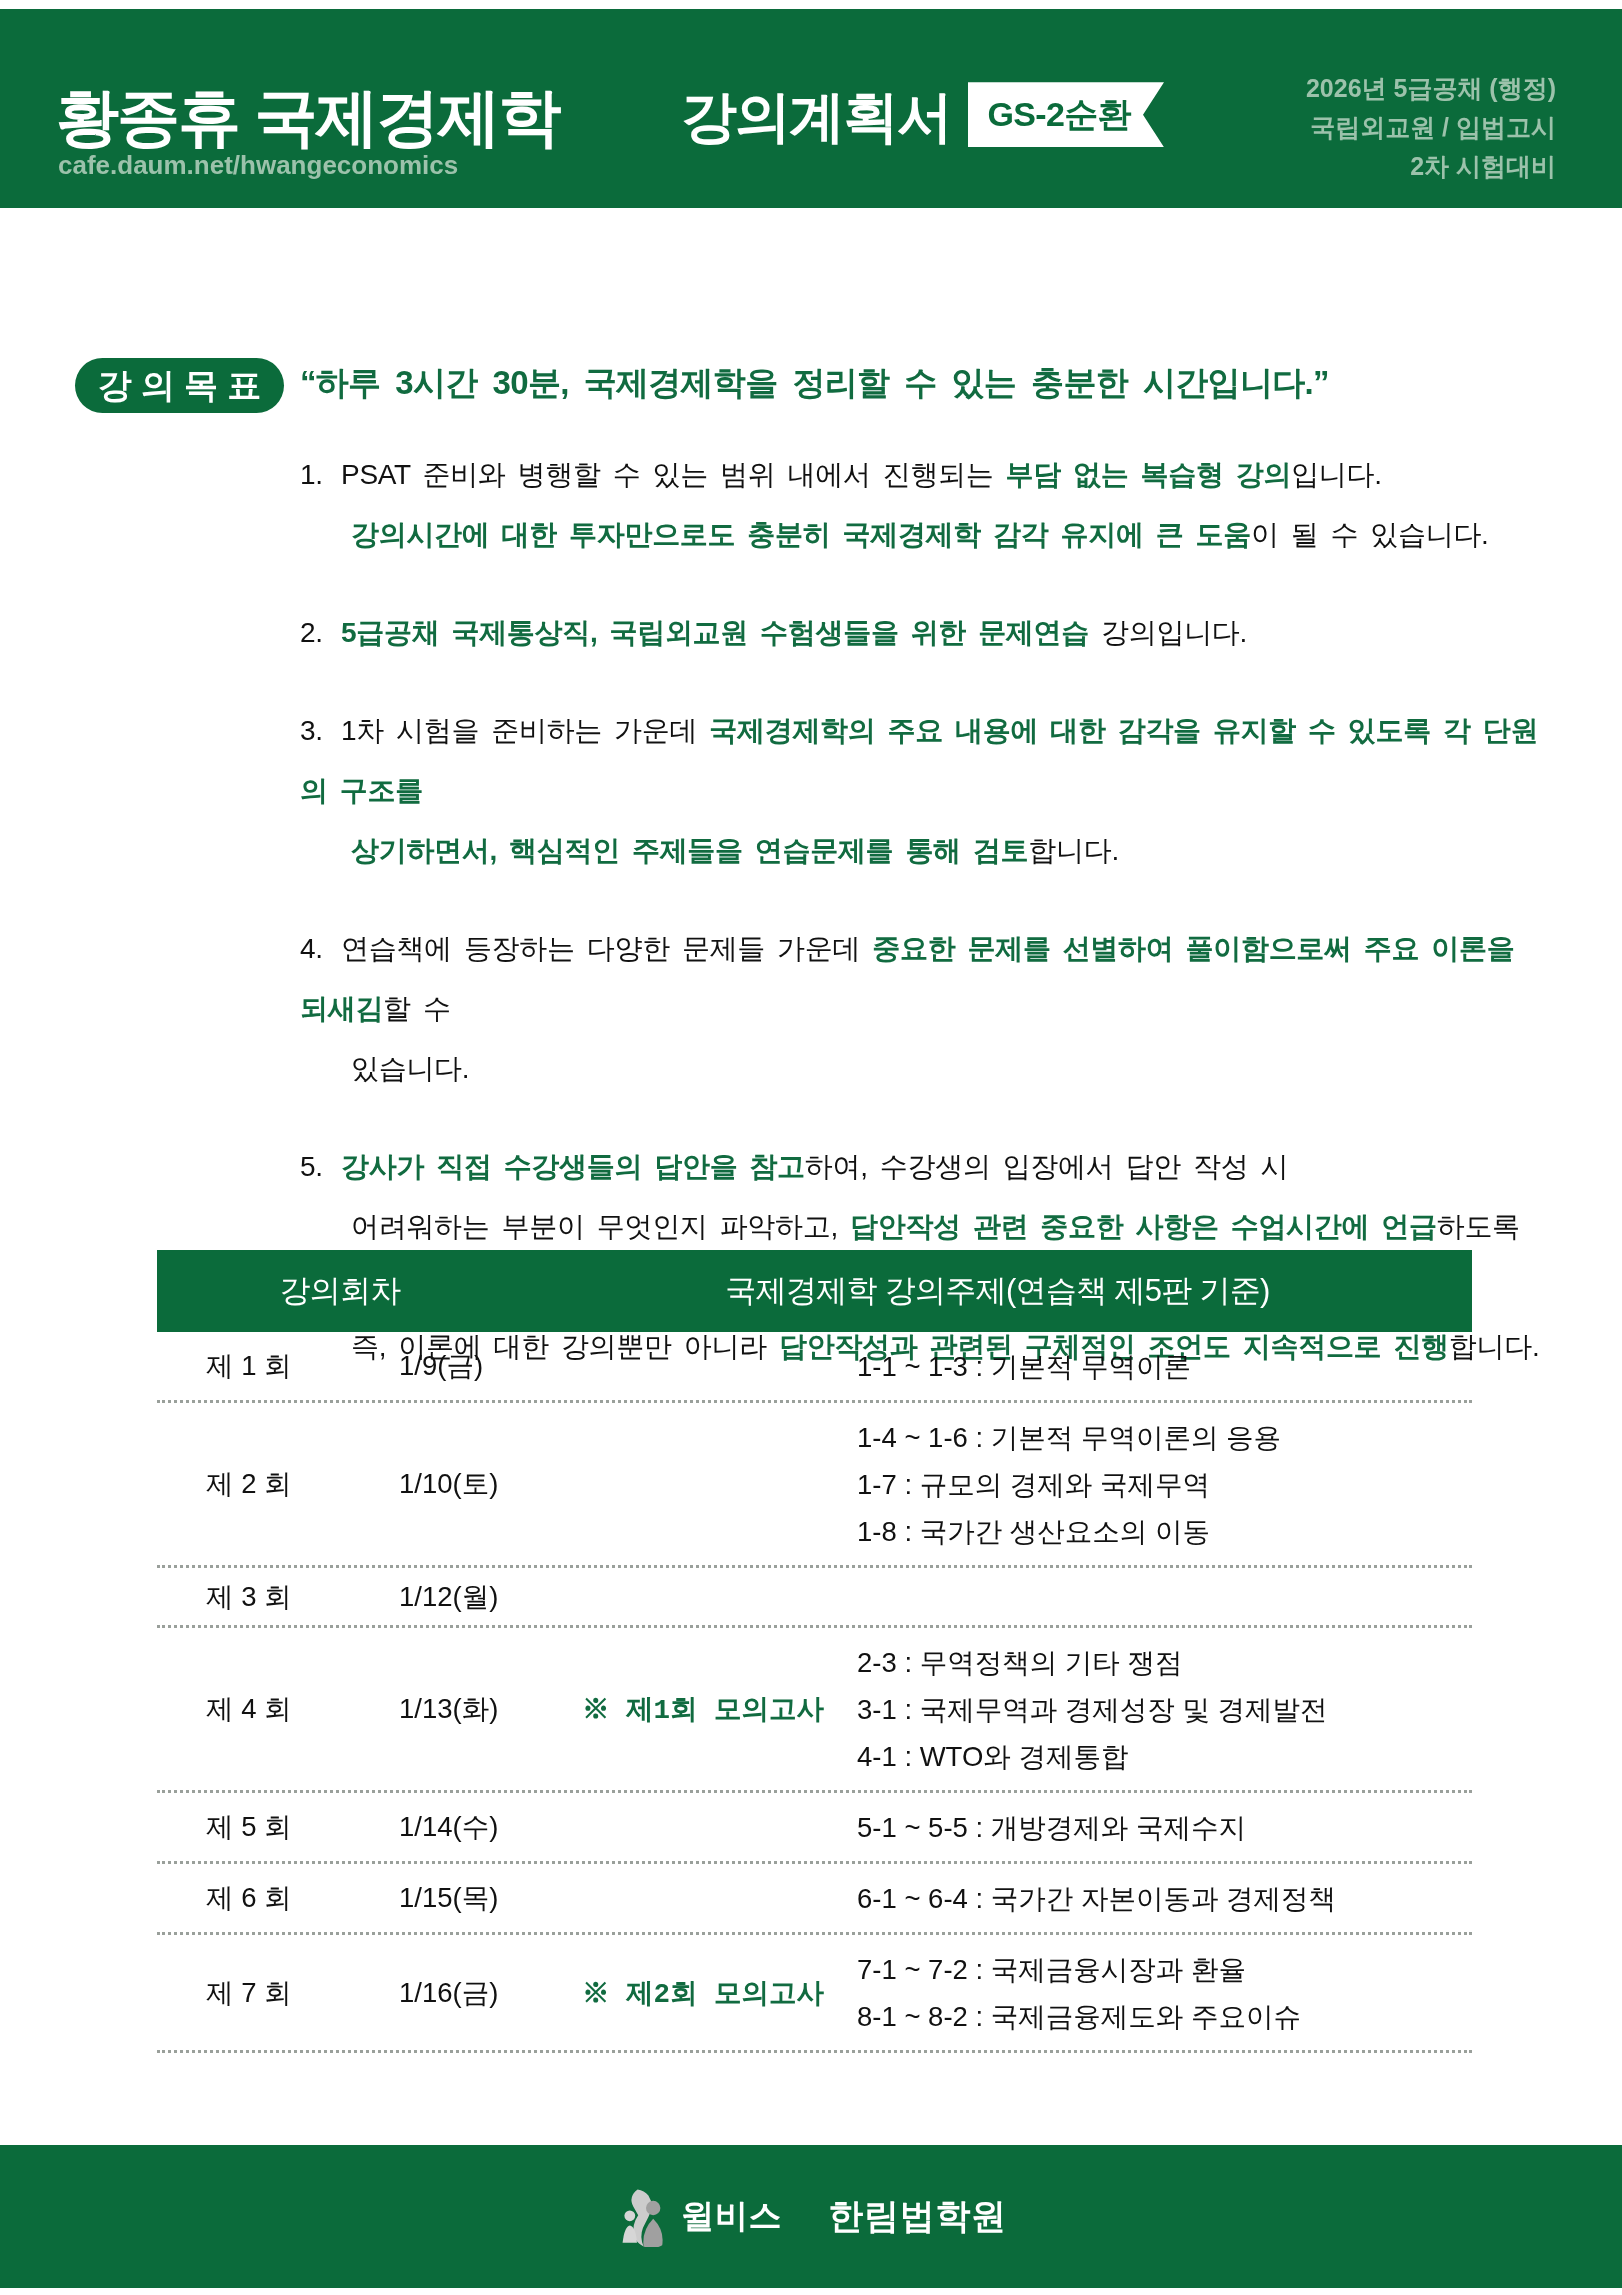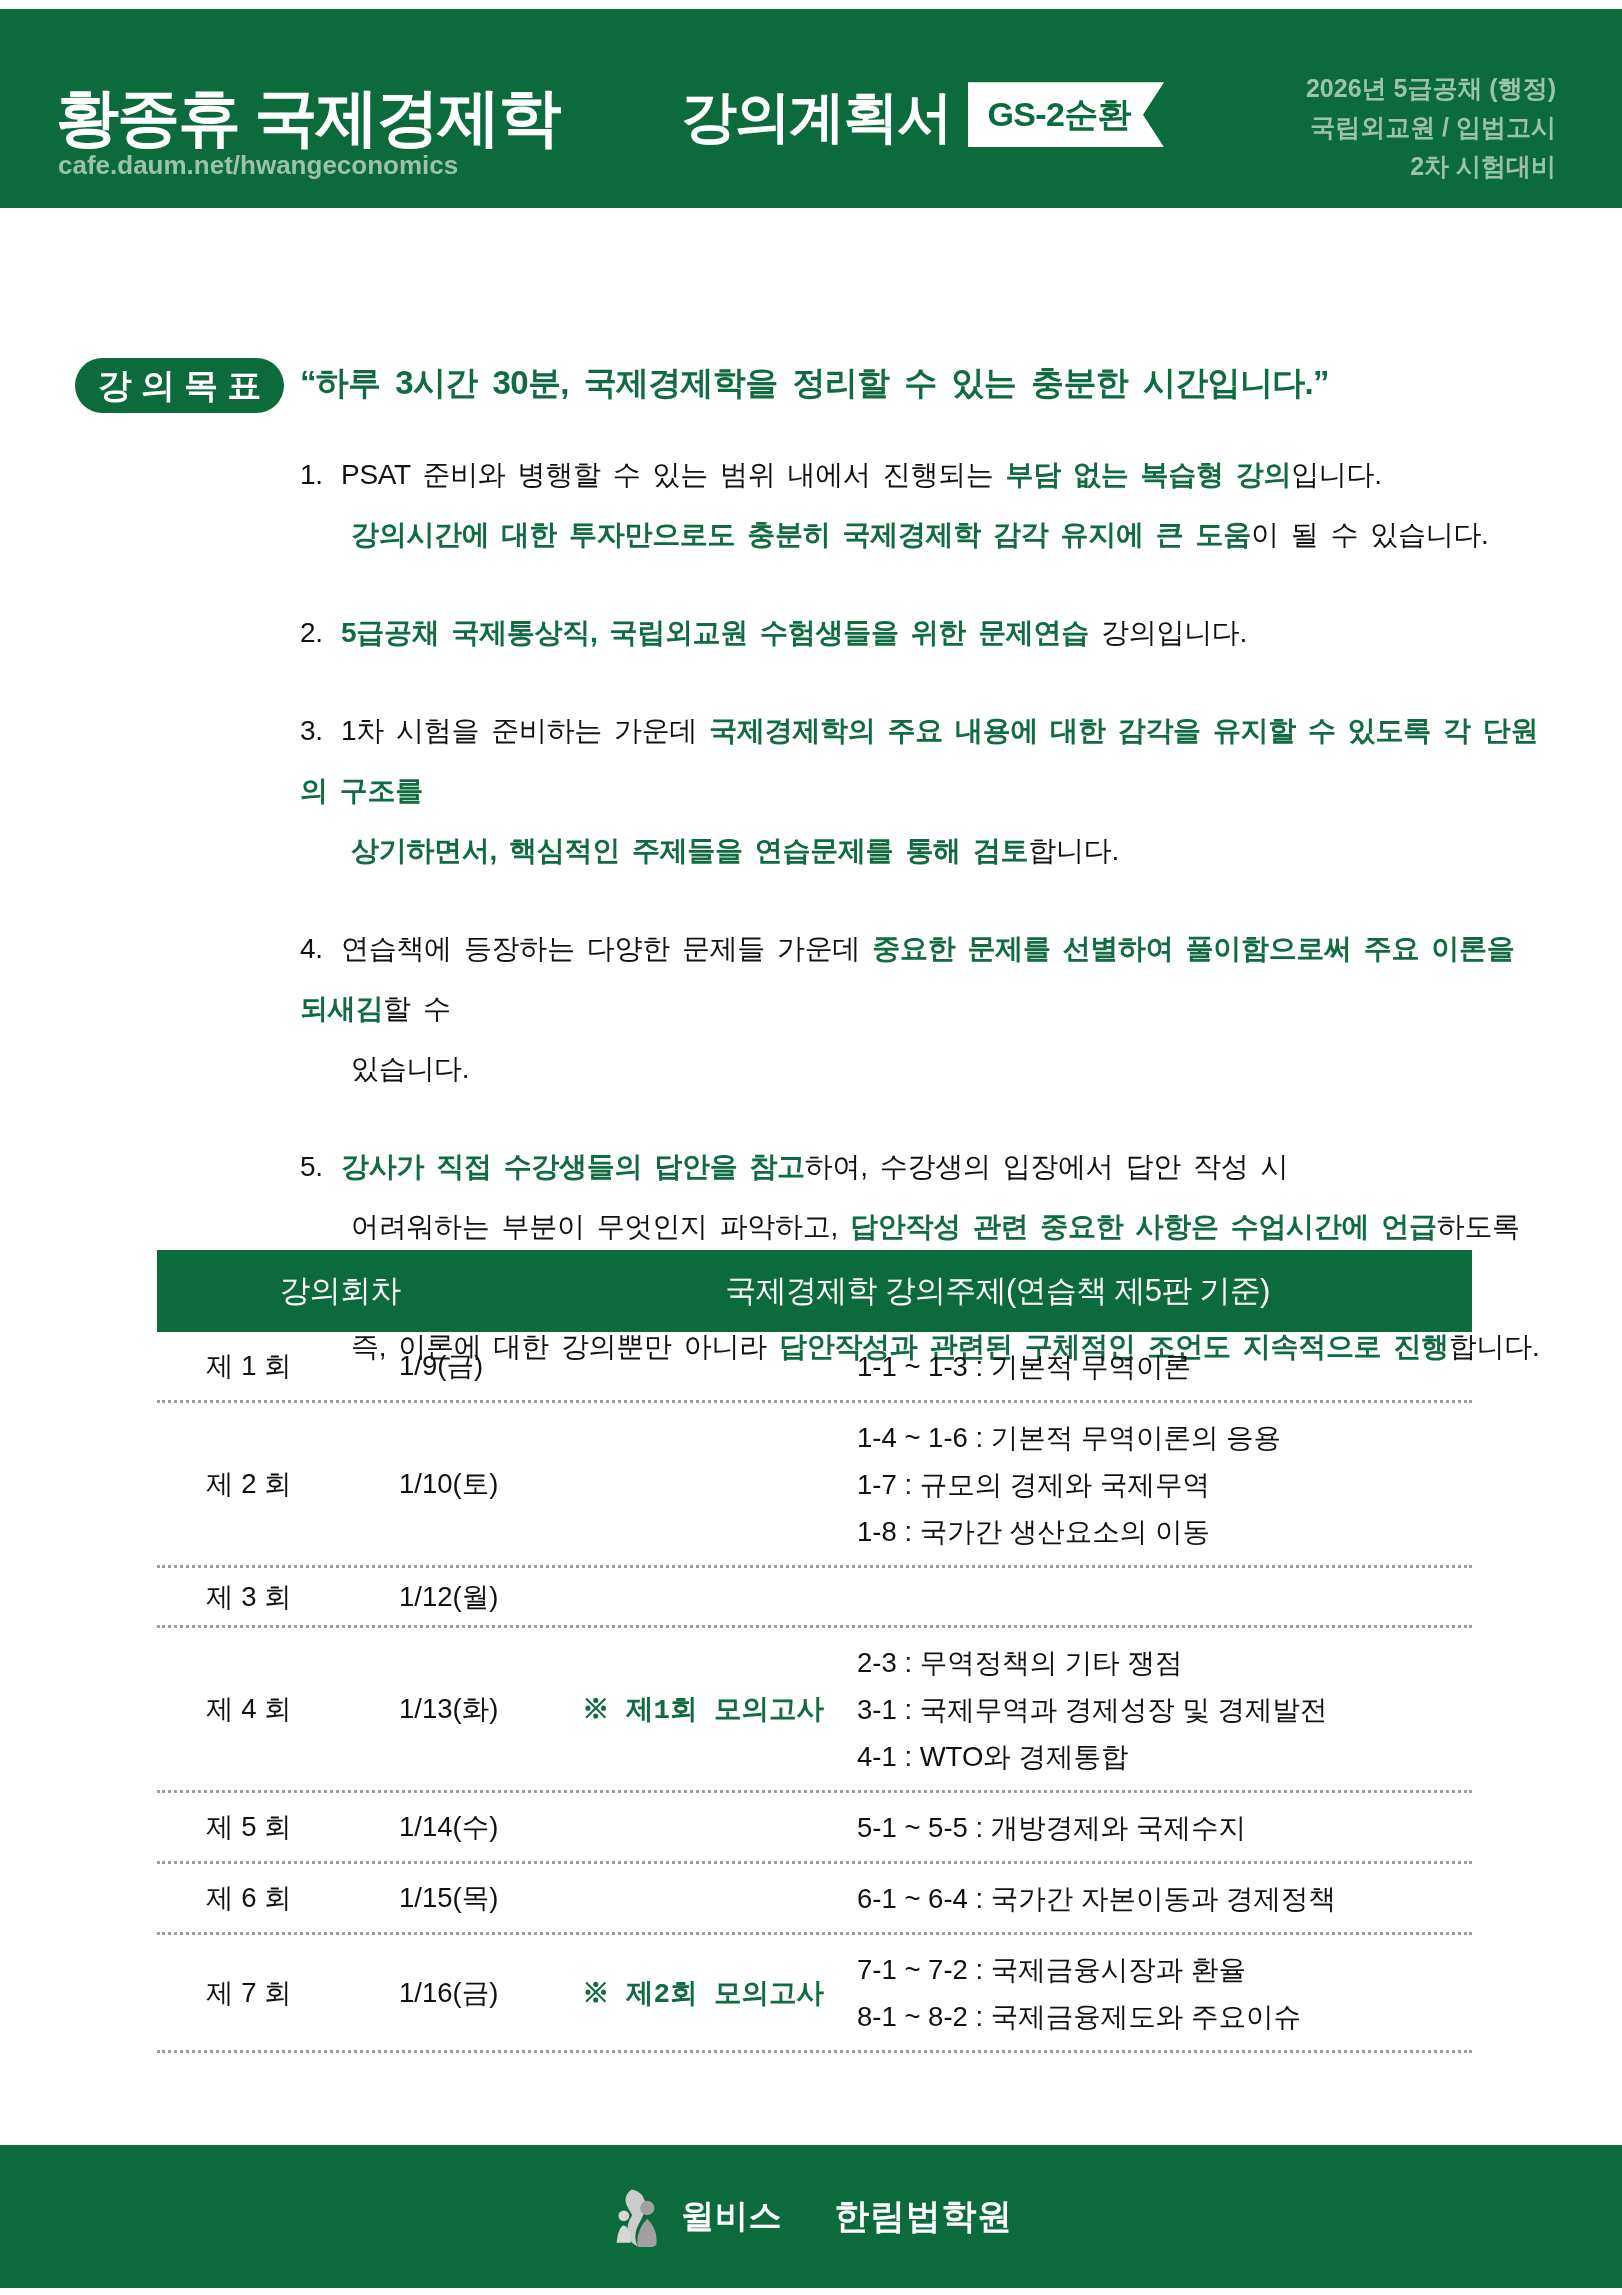--- a/index.html
+++ b/index.html
@@ -42,21 +42,21 @@
   .sched-header .hc{text-align:center;letter-spacing:-0.7px;}
   .sched-row{display:grid;grid-template-columns:242px 183px 275px 615px;align-items:center;
              border-bottom:3.3px dotted var(--dot);padding:10.5px 0;font-size:27.5px;color:var(--black);}
   .cell-session{padding-left:49px;white-space:nowrap;}
   .cell-date{white-space:nowrap;}
   .cell-note{color:var(--textgreen);font-weight:800;white-space:nowrap;font-family:Liberation Mono, monospace;}
   .topic-line{line-height:47px;white-space:nowrap;}
   
   .footer-band{position:absolute;left:0;top:2145px;width:1623px;height:143px;background:var(--green);}
   .footer-inner{position:absolute;left:50%;top:50%;transform:translate(-50%,-50%);
-                display:flex;align-items:center;gap:16px;}
+                display:flex;align-items:center;gap:10px;}
   .brand1{color:#fff;font-size:33px;font-weight:700;letter-spacing:0.7px;white-space:nowrap;}
   .brand2{color:#fff;font-size:35px;font-weight:900;letter-spacing:0.7px;white-space:nowrap;margin-left:36px;}
 </style>
 </head>
 <body>
 
 <div class="page">
 
   <div class="header-band">
     <div class="header-title">황종휴 국제경제학</div>

